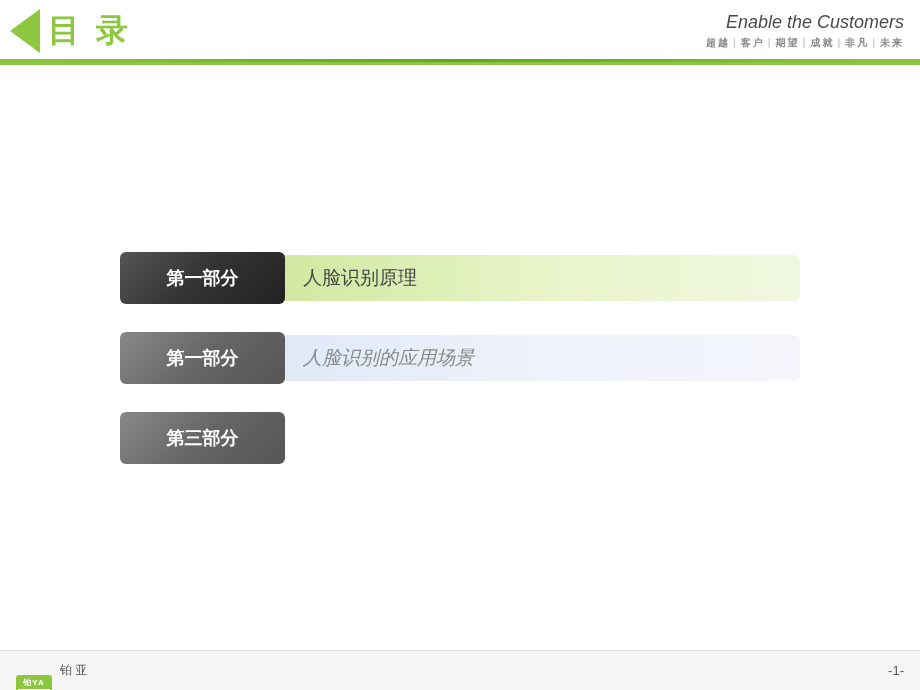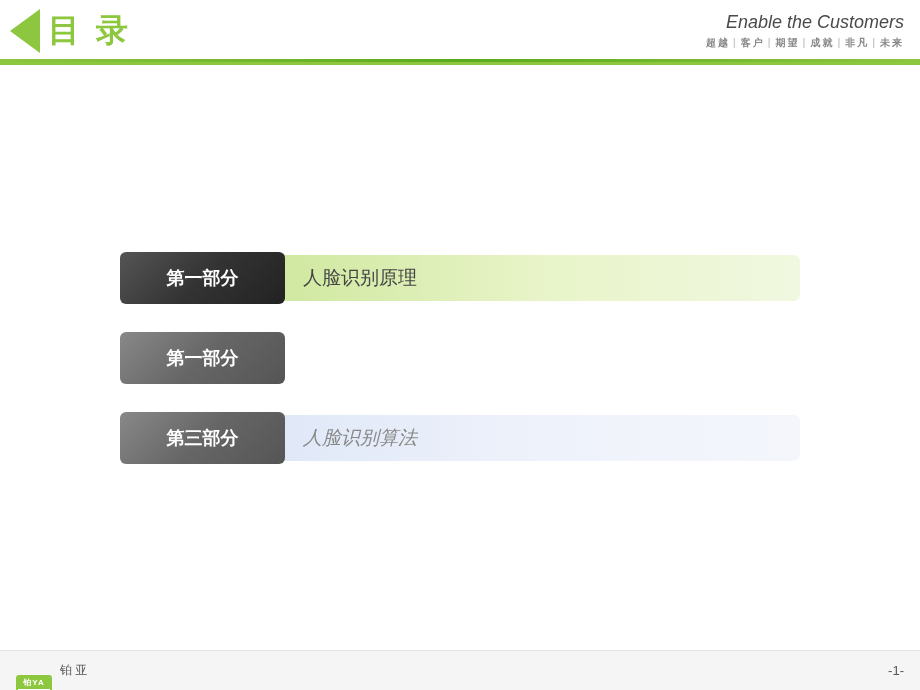--- a/index.html
+++ b/index.html
@@ -268,28 +268,28 @@
     </div>
     <div class="menu-content menu-content-active">
       <span>人脸识别原理</span>
     </div>
   </div>
 
   <div class="menu-item">
     <div class="menu-label menu-label-inactive">
       <span>第一部分</span>
     </div>
+    <div class="menu-content menu-content-inactive">
+      <span>人脸识别的应用场景</span>
+    </div>
   </div>
 
   <div class="menu-item">
     <div class="menu-label menu-label-inactive">
       <span>第三部分</span>
-    </div>
-    <div class="menu-content menu-content-inactive">
-      <span>人脸识别算法</span>
     </div>
   </div>
 
 </div>
 
 <div class="footer">
   <div class="footer-logo">
     <div class="logo-box">
       <div class="logo-top">
         <span class="logo-text-top">铂YA</span>

